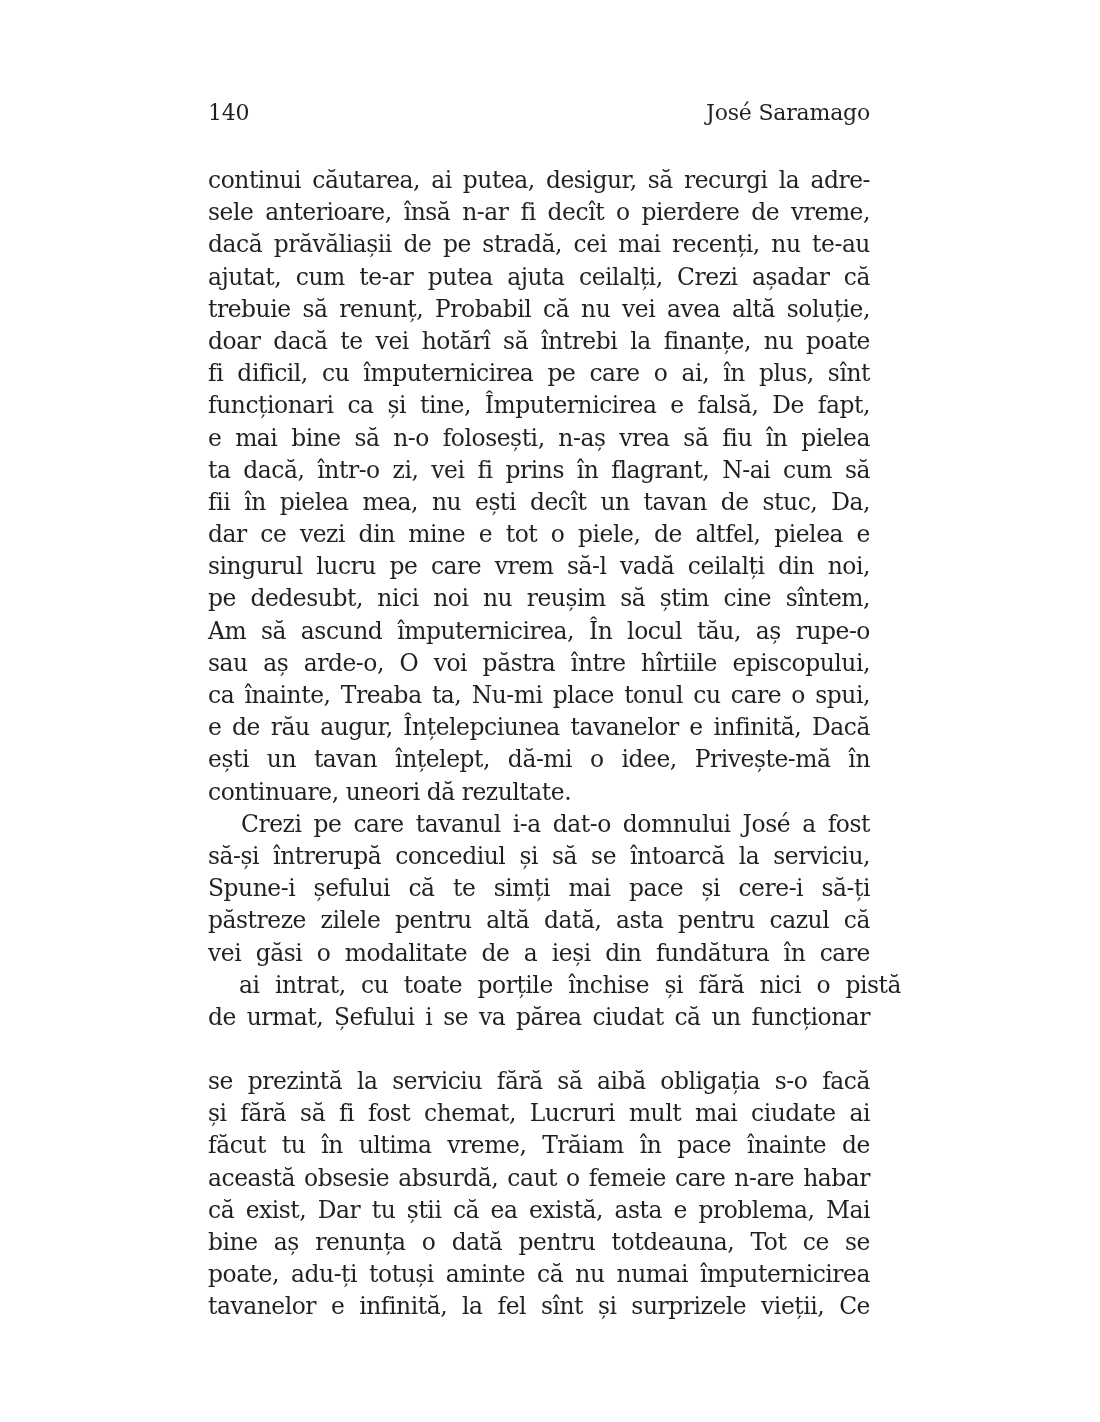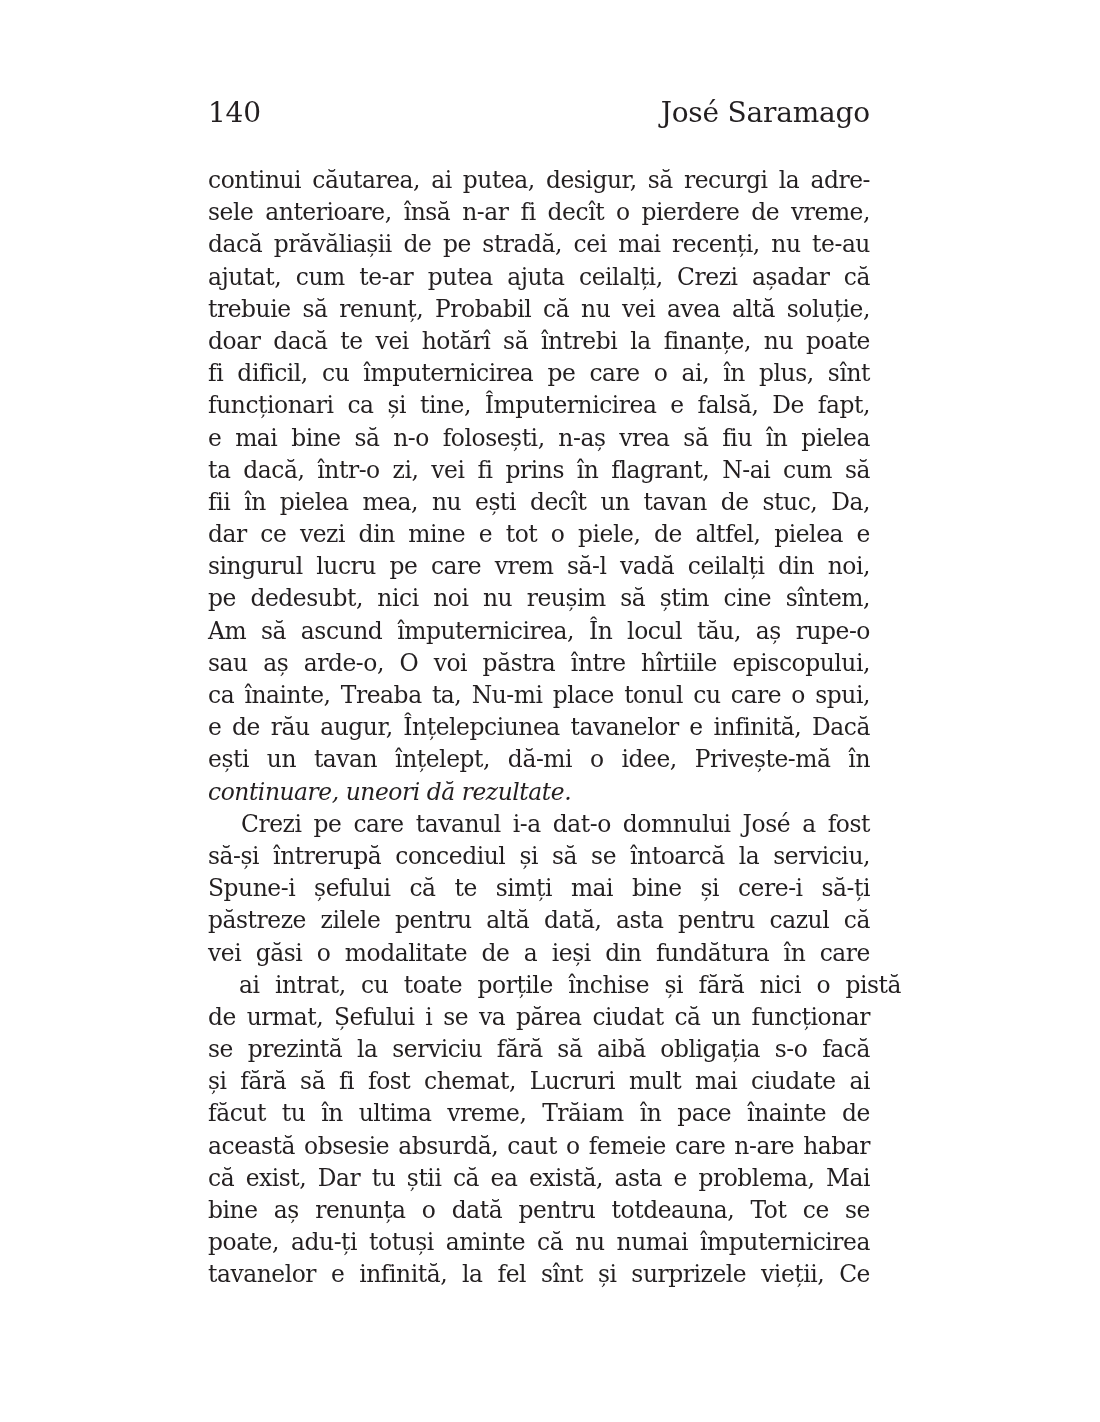--- a/index.html
+++ b/index.html
@@ -23,21 +23,21 @@
     }
     .running-head {
       position: absolute;
       top: 96px;
       left: 208px;
       width: 662px;
       height: 34px;
       display: flex;
       justify-content: space-between;
       align-items: baseline;
-      font-size: 28px;
+      font-size: 22px;
       line-height: 34px;
       letter-spacing: -0.2px;
     }
     .body-text {
       position: absolute;
       top: 164px;
       left: 208px;
       width: 662px;
     }
     .line {
@@ -46,21 +46,20 @@
       line-height: 32.2px;
       height: 32.2px;
       white-space: nowrap;
       text-align: justify;
       text-align-last: justify;
       letter-spacing: -0.45px;
       word-spacing: 0px;
     }
     .line.last {
       text-align-last: left;
-      font-style: italic;
     }
     .line.indent {
       padding-left: 33px;
     }
   </style>
 </head>
 <body>
 
 <div class="page">
   <div class="running-head">
@@ -87,26 +86,26 @@
         <span class="line" style="display: block; width: 662px; box-sizing: border-box;">Am să ascund împuternicirea, În locul tău, aș rupe-o</span>
         <span class="line" style="display: block; width: 662px; box-sizing: border-box;">sau aș arde-o, O voi păstra între hîrtiile episcopului,</span>
         <span class="line" style="display: block; width: 662px; box-sizing: border-box;">ca înainte, Treaba ta, Nu-mi place tonul cu care o spui,</span>
         <span class="line" style="display: block; width: 662px; box-sizing: border-box;">e de rău augur, Înțelepciunea tavanelor e infinită, Dacă</span>
         <span class="line" style="display: block; width: 662px; box-sizing: border-box;">ești un tavan înțelept, dă-mi o idee, Privește-mă în</span>
         <span class="line last">continuare, uneori dă rezultate.</span>
       </div>
       <div>
         <span class="line indent" style="display: block; width: 662px; box-sizing: border-box;">Crezi pe care tavanul i-a dat-o domnului José a fost</span>
         <span class="line" style="display: block; width: 662px; box-sizing: border-box;">să-și întrerupă concediul și să se întoarcă la serviciu,</span>
-        <span class="line" style="display: block; width: 662px; box-sizing: border-box;">Spune-i șefului că te simți mai bine și cere-i să-ți</span>
+        <span class="line" style="display: block; width: 662px; box-sizing: border-box;">Spune-i șefului că te simți mai pace și cere-i să-ți</span>
         <span class="line" style="display: block; width: 662px; box-sizing: border-box;">păstreze zilele pentru altă dată, asta pentru cazul că</span>
         <span class="line" style="display: block; width: 662px; box-sizing: border-box;">vei găsi o modalitate de a ieși din fundătura în care</span>
         <span class="line" style="display: block; width: 662px; box-sizing: border-box; margin-left: 31px;">ai intrat, cu toate porțile închise și fără nici o pistă</span>
         <span class="line" style="display: block; width: 662px; box-sizing: border-box;">de urmat, Șefului i se va părea ciudat că un funcționar</span>
-        <span class="line" style="display: block; width: 662px; box-sizing: border-box;">se prezintă la serviciu fără să aibă obligația s-o facă</span>
+        <span class="line" style="display: block; width: 662px; box-sizing: border-box; margin-top: 32px;">se prezintă la serviciu fără să aibă obligația s-o facă</span>
         <span class="line" style="display: block; width: 662px; box-sizing: border-box;">și fără să fi fost chemat, Lucruri mult mai ciudate ai</span>
         <span class="line" style="display: block; width: 662px; box-sizing: border-box;">făcut tu în ultima vreme, Trăiam în pace înainte de</span>
         <span class="line" style="display: block; width: 662px; box-sizing: border-box;">această obsesie absurdă, caut o femeie care n-are habar</span>
         <span class="line" style="display: block; width: 662px; box-sizing: border-box;">că exist, Dar tu știi că ea există, asta e problema, Mai</span>
         <span class="line" style="display: block; width: 662px; box-sizing: border-box;">bine aș renunța o dată pentru totdeauna, Tot ce se</span>
         <span class="line" style="display: block; width: 662px; box-sizing: border-box;">poate, adu-ți totuși aminte că nu numai împuternicirea</span>
         <span class="line" style="display: block; width: 662px; box-sizing: border-box;">tavanelor e infinită, la fel sînt și surprizele vieții, Ce</span>
       </div>
     </div>
 </div>

